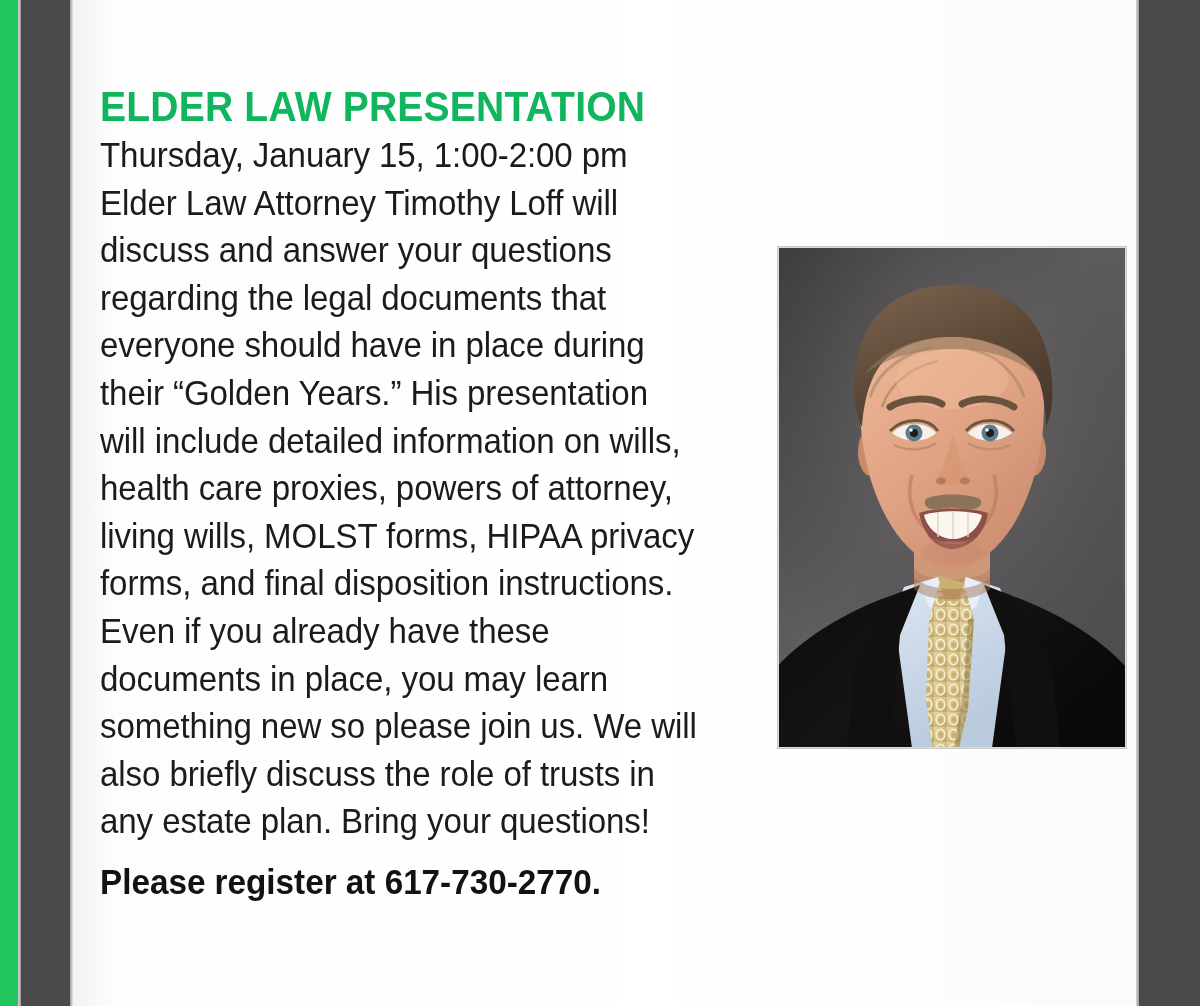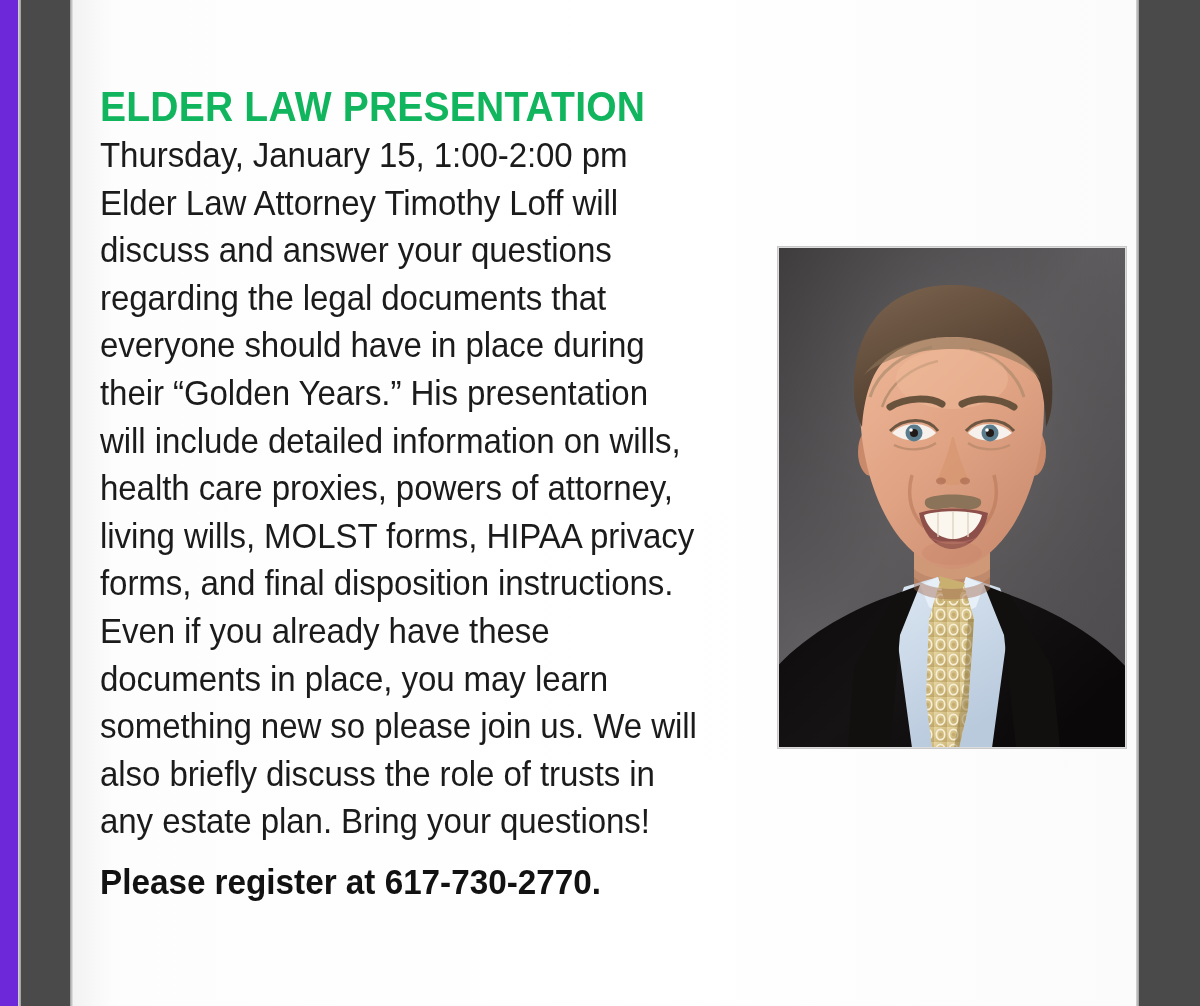--- a/index.html
+++ b/index.html
@@ -12,21 +12,21 @@
     height: 1006px;
     overflow: hidden;
     background: #f7f7f7;
     font-family: "Liberation Sans", "DejaVu Sans", sans-serif;
   }
 
   .page {
     position: relative;
     width: 1200px;
     height: 1006px;
-    background: #6d28d9;
+    background: #22c55e;
   }
 
   
   .gutter {
     position: absolute;
     top: 0;
     height: 1006px;
     background: #4a4a4a;
   }
   .gutter-left  { left: 21px;   width: 49px; }

